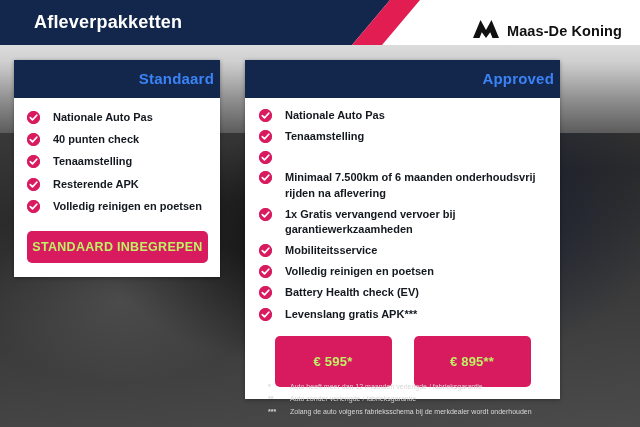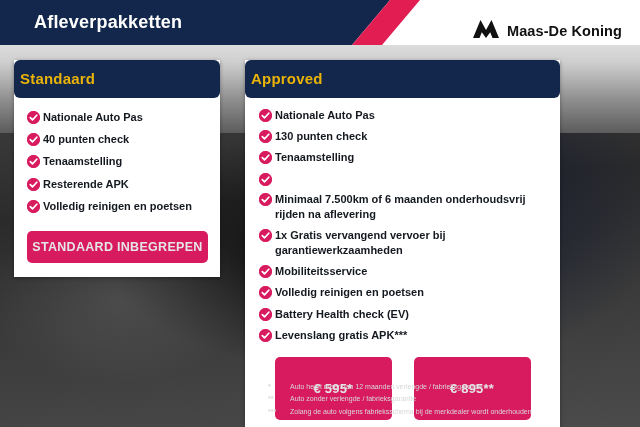--- a/index.html
+++ b/index.html
@@ -99,40 +99,39 @@
   .card {
     position: absolute;
     background: #ffffff;
     box-shadow: 0 1px 4px rgba(0,0,0,0.35);
   }
   .card-standaard { left: 14px; top: 60px; width: 206px; }
   .card-approved  { left: 245px; top: 60px; width: 315px; }
 
   .card-head {
     background: #12274b;
-    color: #eab308;
-    text-align: left;
+    color: #3b82f6;
+    text-align: right;
     font-size: 15px;
     font-weight: bold;
     padding: 10px 6px 11px;
     letter-spacing: .2px;
-    border-radius: 6px;
   }
   .card-body { padding: 12px 12px 14px 13px; }
   .card-approved .card-body { padding: 10px 14px 12px 14px; }
 
   ul.feature-list {
     list-style: none;
     margin: 0;
     padding: 0;
   }
   ul.feature-list li {
     display: flex;
     align-items: flex-start;
-    gap: 3px;
+    gap: 13px;
     margin-bottom: 7px;
     color: #14181f;
     font-size: 11px;
     font-weight: bold;
     line-height: 1.38;
   }
   .card-approved ul.feature-list li { margin-bottom: 6px; font-size: 11px; }
   .check {
     flex: 0 0 auto;
     width: 13px; height: 13px;
@@ -140,21 +139,21 @@
     border-radius: 50%;
     background: #d81b5e;
     display: block;
   }
   .feature-text { display: block; }
 
   .btn {
     display: inline-block;
     border: none;
     background: #d81b5e;
-    color: #e5e5e5;
+    color: #bef264;
     font-family: "Liberation Sans", sans-serif;
     font-weight: bold;
     border-radius: 5px;
     text-align: center;
     cursor: pointer;
   }
   .btn-standaard {
     width: 100%;
     margin-top: 10px;
     padding: 9px 4px;
@@ -162,21 +161,21 @@
     letter-spacing: .3px;
   }
   .price-row {
     display: flex;
     justify-content: center;
     gap: 22px;
     margin-top: 14px;
   }
   .btn-price {
     width: 117px;
-    padding: 24px 4px;
+    padding: 18px 4px;
     font-size: 13px;
     letter-spacing: .2px;
   }
 
   
   .footnotes {
     position: absolute;
     left: 268px; top: 381px;
     width: 350px;
     color: #d8d8d8;
@@ -285,29 +284,20 @@
             </span>
           <span class="feature-text">Nationale Auto Pas</span>
         </li>
         <li>
           <span class="check">
               <svg width="13" height="13" viewBox="0 0 13 13" style="display:block">
                 <circle cx="6.5" cy="6.5" r="6.5" fill="#d81b5e"></circle>
                 <path d="M3.3 6.7 L5.5 8.9 L9.8 4.2" stroke="#ffffff" stroke-width="1.7" fill="none" stroke-linecap="round" stroke-linejoin="round"></path>
               </svg>
             </span>
-          <span class="feature-text">130 punten check</span>
-        </li>
-        <li>
-          <span class="check">
-              <svg width="13" height="13" viewBox="0 0 13 13" style="display:block">
-                <circle cx="6.5" cy="6.5" r="6.5" fill="#d81b5e"></circle>
-                <path d="M3.3 6.7 L5.5 8.9 L9.8 4.2" stroke="#ffffff" stroke-width="1.7" fill="none" stroke-linecap="round" stroke-linejoin="round"></path>
-              </svg>
-            </span>
           <span class="feature-text">Tenaamstelling</span>
         </li>
         <li>
           <span class="check">
               <svg width="13" height="13" viewBox="0 0 13 13" style="display:block">
                 <circle cx="6.5" cy="6.5" r="6.5" fill="#d81b5e"></circle>
                 <path d="M3.3 6.7 L5.5 8.9 L9.8 4.2" stroke="#ffffff" stroke-width="1.7" fill="none" stroke-linecap="round" stroke-linejoin="round"></path>
               </svg>
             </span>
         </li>

